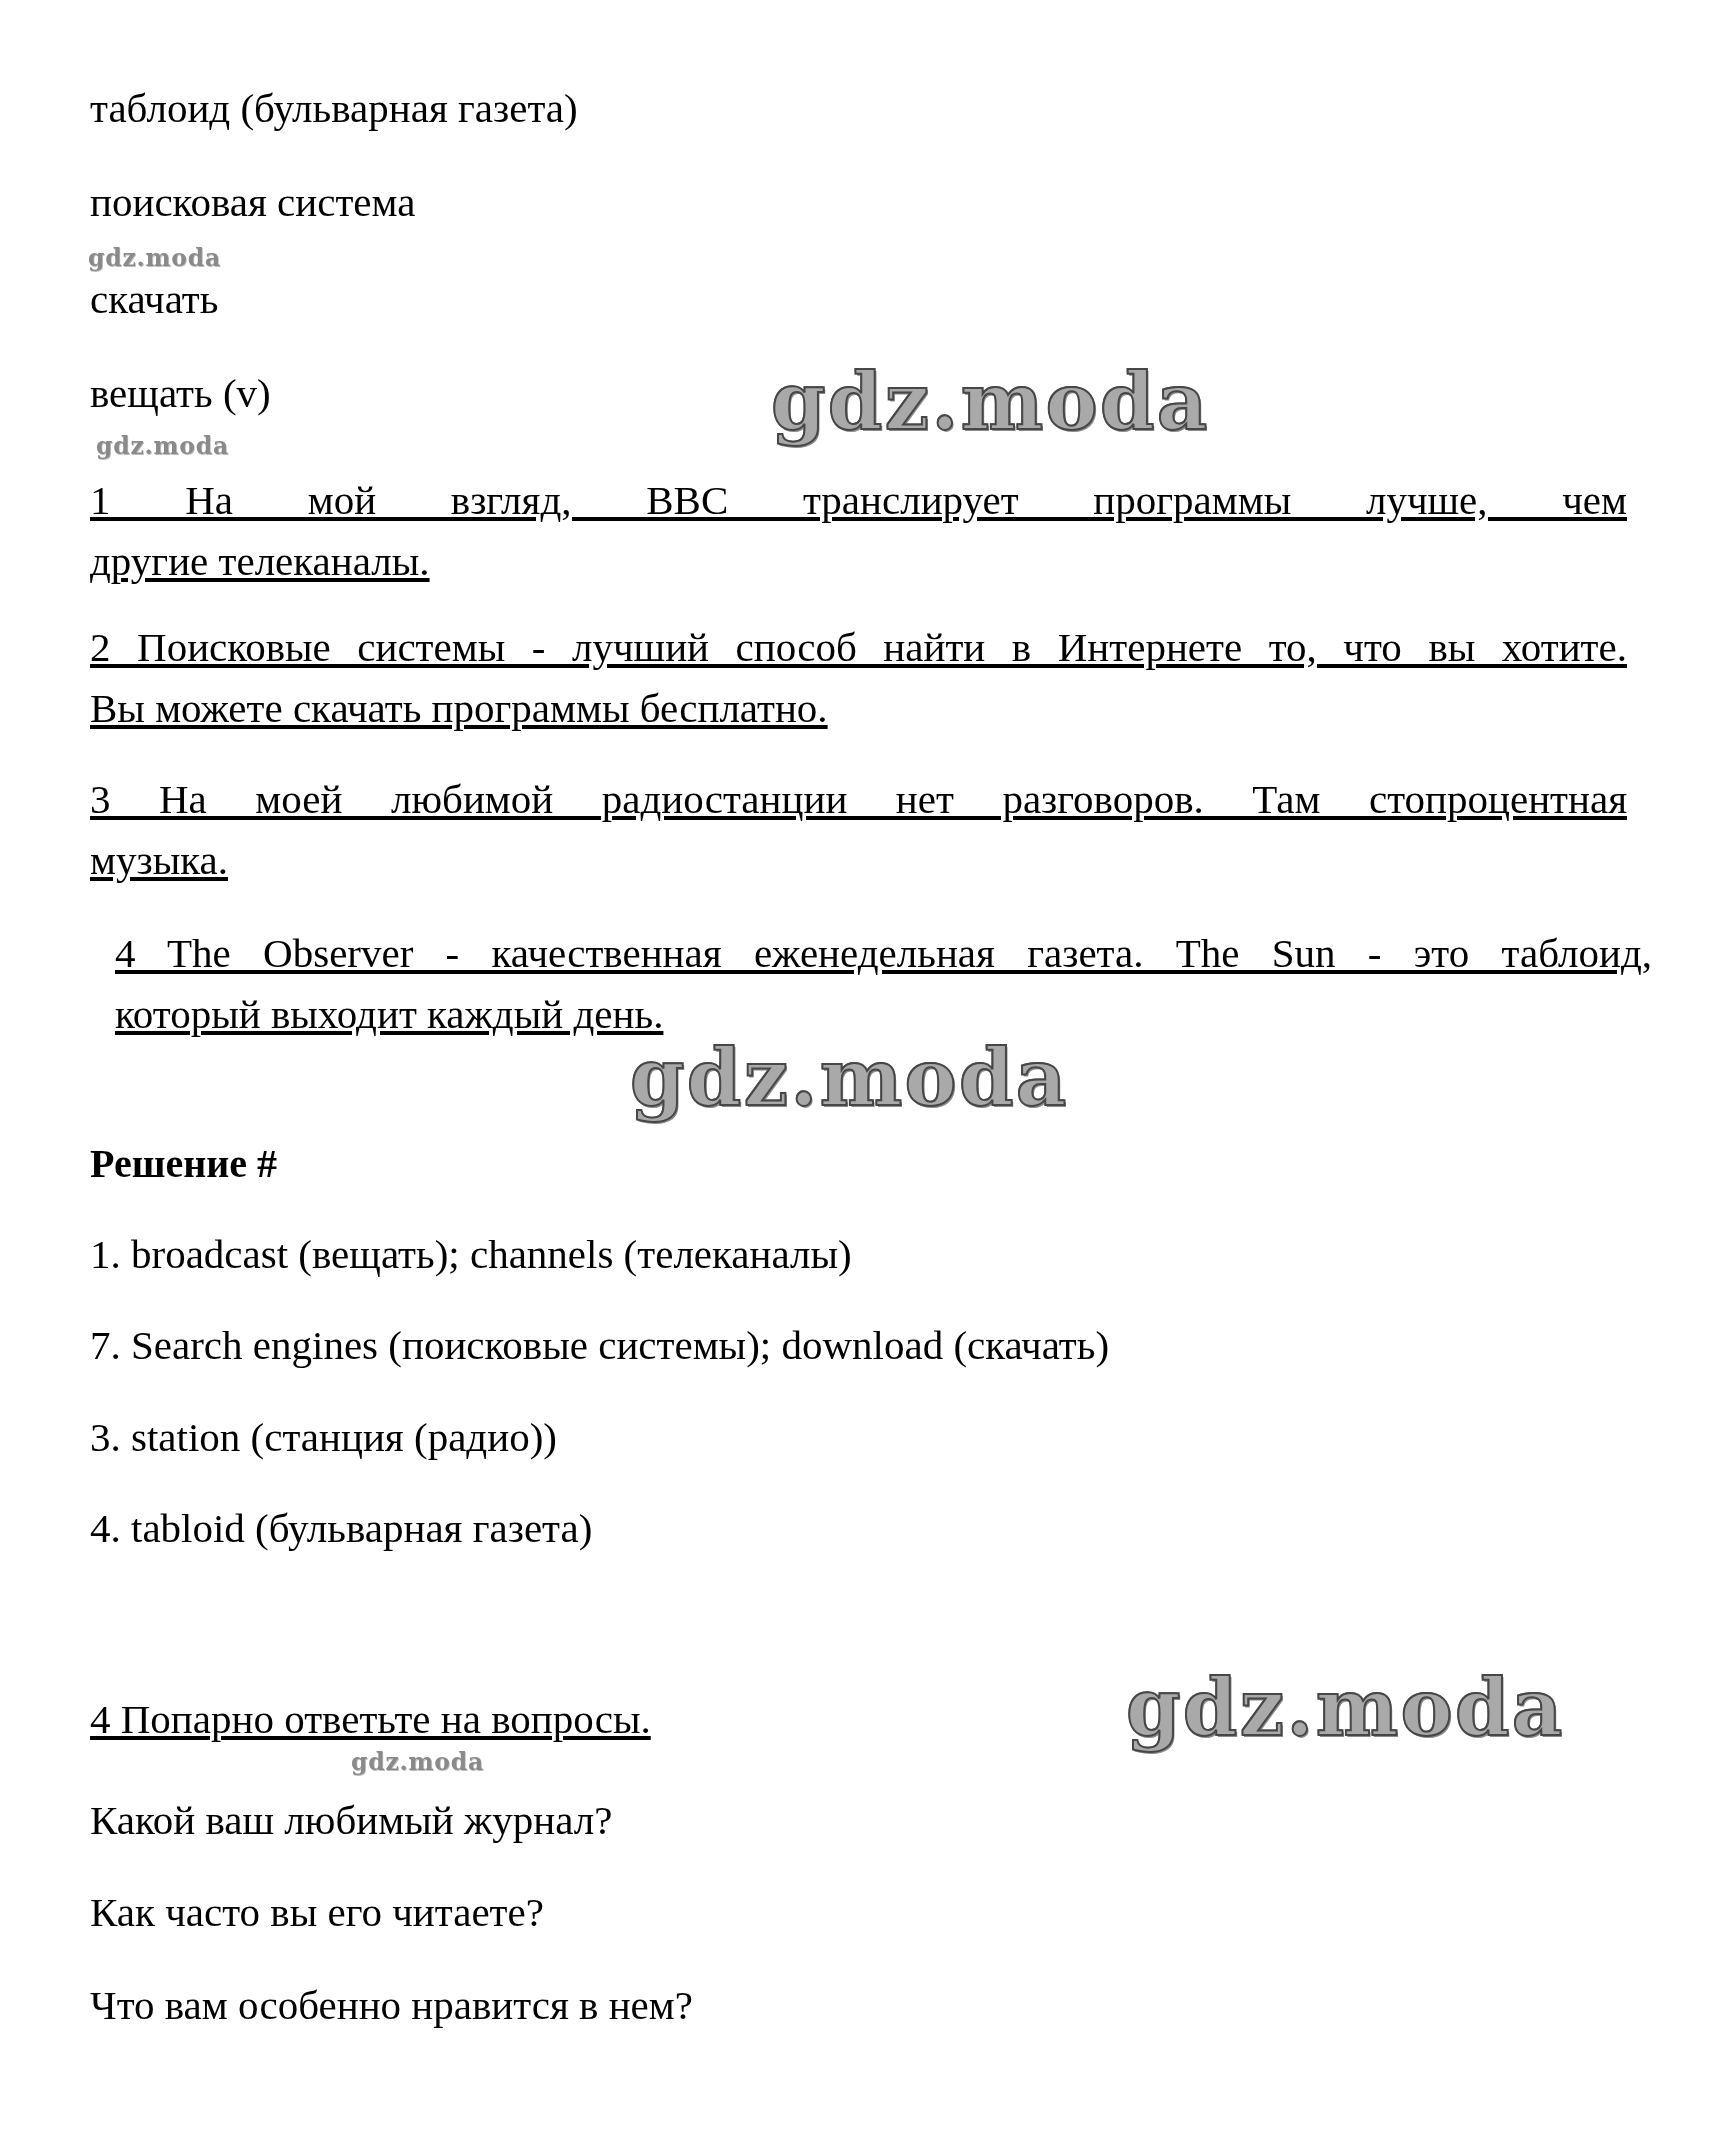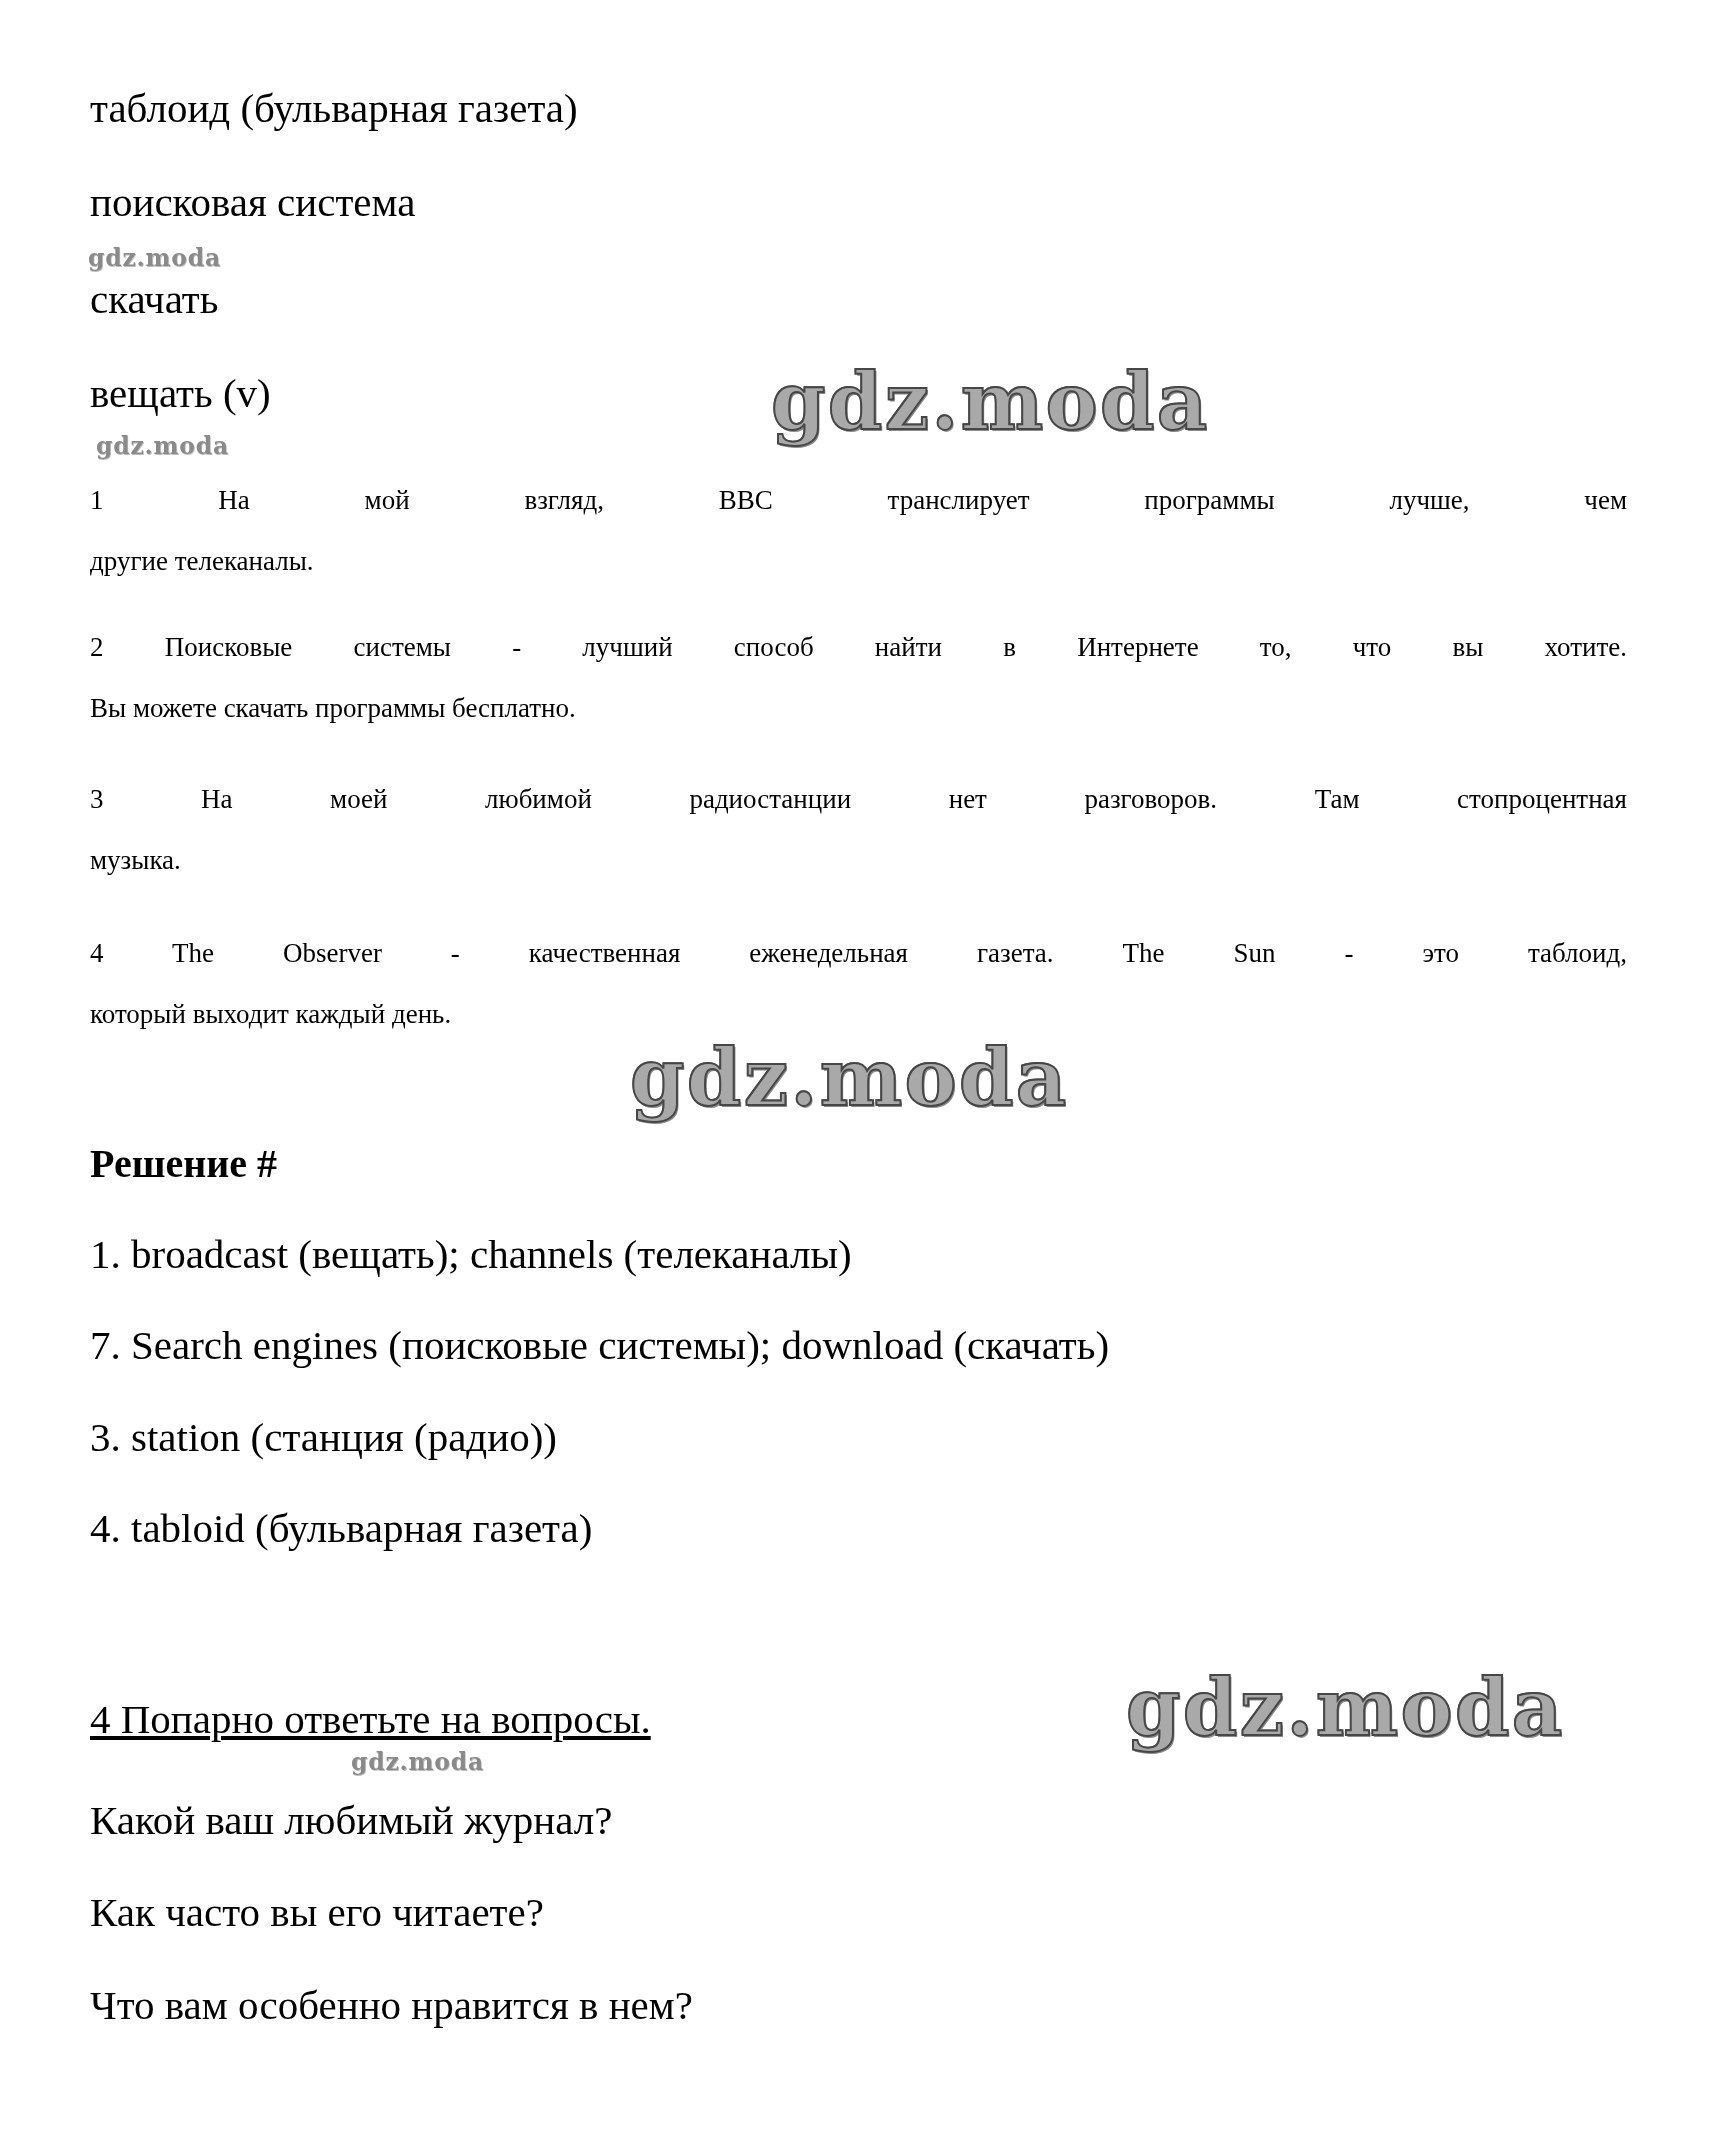--- a/index.html
+++ b/index.html
@@ -20,22 +20,23 @@
     position: absolute;
     left: 90px;
     font-size: 41px;
     line-height: 1.15;
     white-space: nowrap;
   }
   .para {
     position: absolute;
     left: 90px;
     width: 1537px;
-    font-size: 27px;
+    font-size: 41px;
     line-height: 61px;
+    text-decoration: underline;
   }
   .para .jl {
     text-align: justify;
     text-align-last: justify;
   }
   .para .ll {
     text-align: left;
   }
   .heading {
     position: absolute;
@@ -71,21 +72,21 @@
   .v0 { top: 85px; }
   .v1 { top: 179px; }
   .ws1 { top: 244px; left: 88px; }
   .v2 { top: 276px; }
   .v3 { top: 370px; }
   .wb1 { top: 356px; left: 771px; }
   .ws2 { top: 432px; left: 96px; }
   .p0 { top: 470px; }
   .p1 { top: 617px; }
   .p2 { top: 769px; }
-  .p3 { top: 923px; }
+  .p3 { top: 923px; margin-left: 25px; }
   .wb2 { top: 1032px; left: 630px; }
   .sh { top: 1140px; }
   .s0 { top: 1231px; }
   .s1 { top: 1322px; }
   .s2 { top: 1414px; }
   .s3 { top: 1505px; }
   .th { top: 1696px; text-decoration: underline; }
   .wb3 { top: 1662px; left: 1126px; }
   .ws3 { top: 1748px; left: 351px; }
   .q0 { top: 1797px; }

